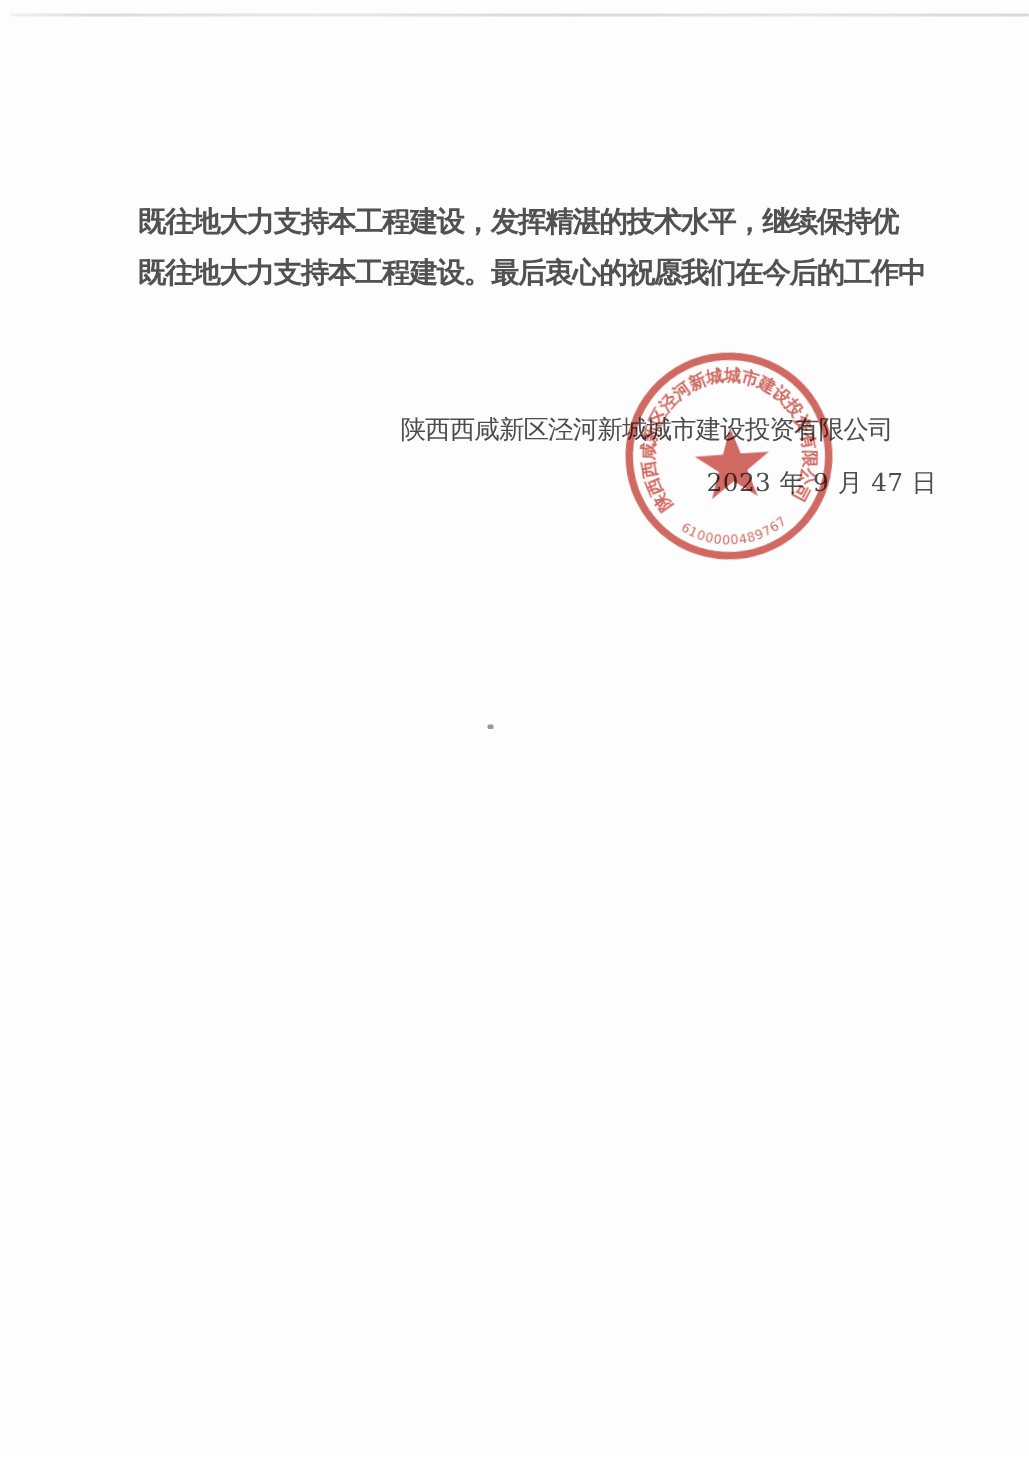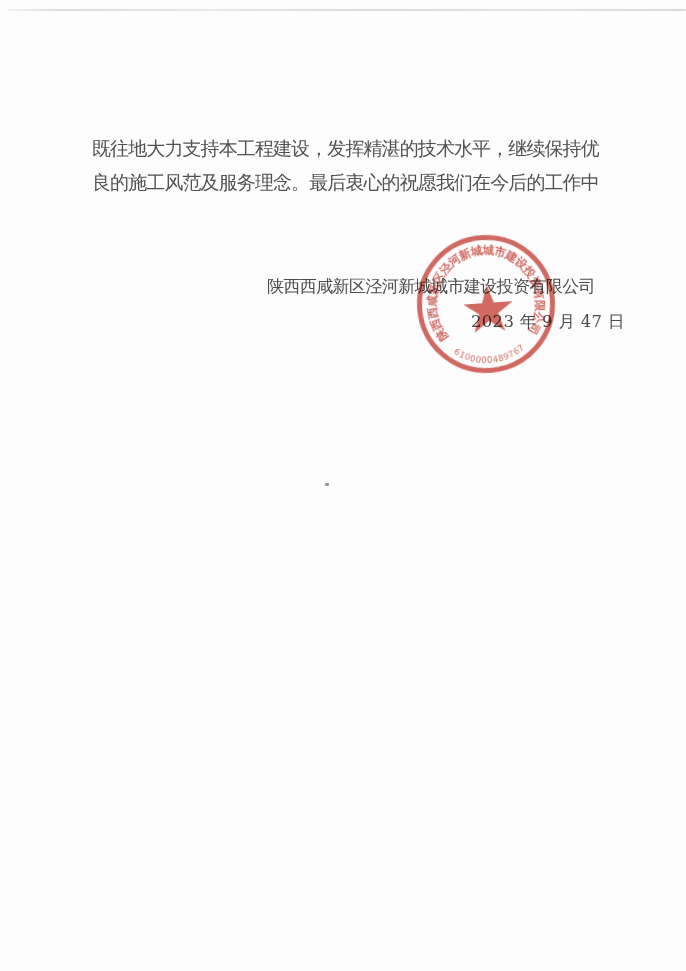--- a/index.html
+++ b/index.html
@@ -28,20 +28,21 @@
   }
   .body-text {
     position: absolute;
     left: 92px;
     top: 132px;
     width: 540px;
     color: #515151;
     font-size: 19px;
     line-height: 33.5px;
     letter-spacing: -0.9px;
+    font-weight: bold;
   }
   .body-line { white-space: nowrap; }
   .signature-company {
     position: absolute;
     left: 267px;
     top: 275px;
     color: #4c4c4c;
     font-size: 17px;
     letter-spacing: -0.6px;
     white-space: nowrap;
@@ -91,21 +92,21 @@
 </style>
 </head>
 <body>
 
 <div class="page">
 
   <div class="scan-line"></div>
 
   <div class="body-text">
     <div class="body-line">既往地大力支持本工程建设，发挥精湛的技术水平，继续保持优</div>
-    <div class="body-line">良的施工风范及服务理念。最后衷心的祝愿我们在今后的工作中</div>
+    <div class="body-line">既往地大力支持本工程建设。最后衷心的祝愿我们在今后的工作中</div>
   </div>
 
   <div class="signature-company">陕西西咸新区泾河新城城市建设投资有限公司</div>
 
   <div class="signature-date">2023 年 9 月 47 日</div>
 
   <svg class="seal" viewBox="0 0 160 160">
     <circle cx="80" cy="80" r="66.5" fill="none" stroke-width="5" stroke="#c8493f"></circle>
     <path d="M 82,61 L 87.9,78.9 L 106.7,79 L 91.5,90.1 L 97.3,108
              L 82,97 L 66.7,108 L 72.5,90.1 L 57.3,79 L 76.1,78.9 Z" fill="#c8493f"></path>

